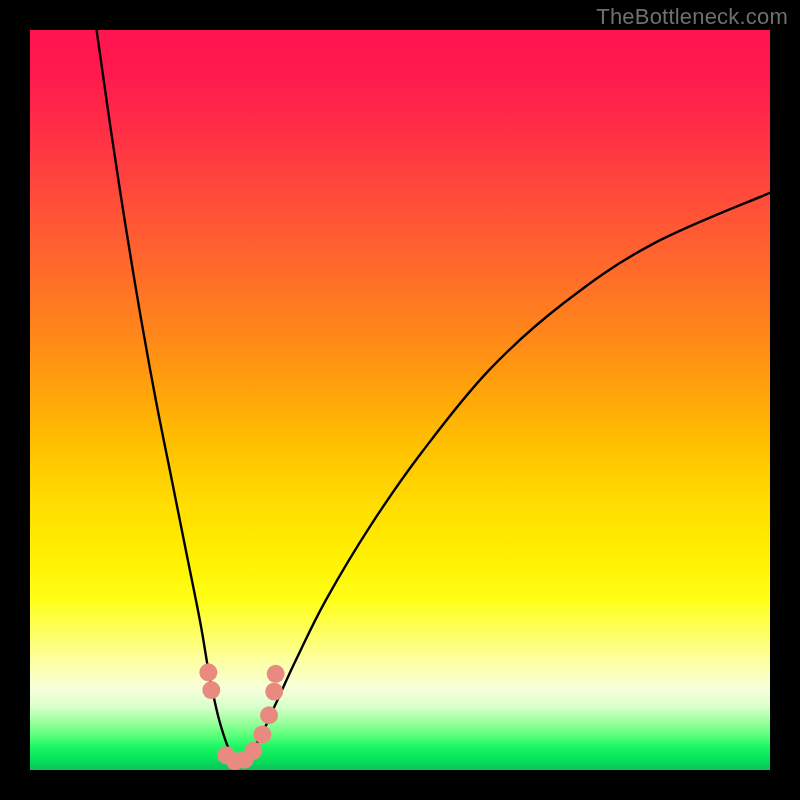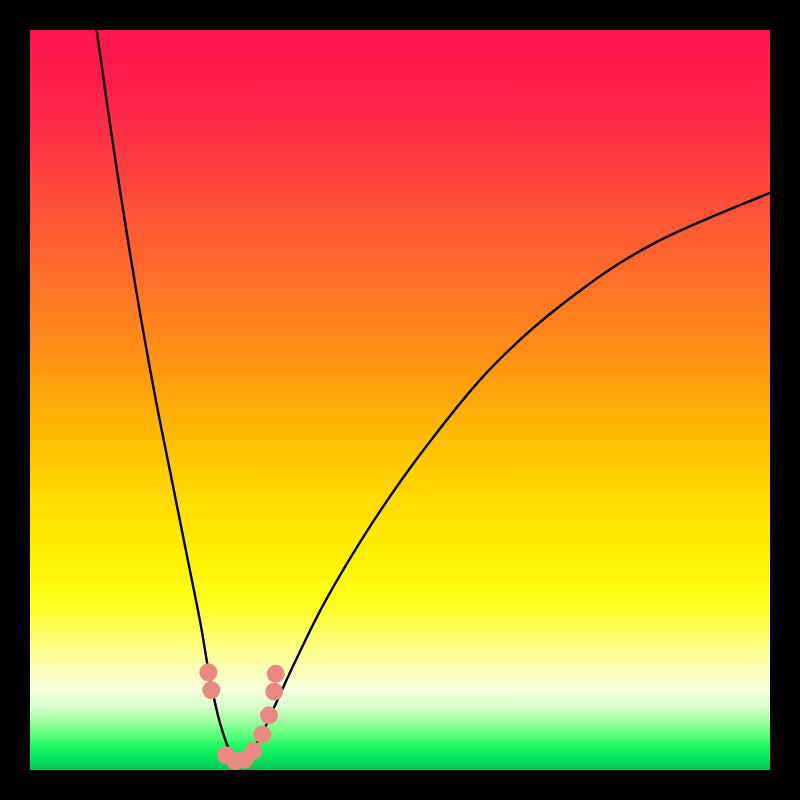--- a/index.html
+++ b/index.html
@@ -91,13 +91,14 @@
           <circle cx="204.98" cy="731.12" r="9" fill="#e88a80"></circle>
           <circle cx="214.60" cy="729.64" r="9" fill="#e88a80"></circle>
           <circle cx="223.48" cy="720.76" r="9" fill="#e88a80"></circle>
           <circle cx="232.36" cy="704.48" r="9" fill="#e88a80"></circle>
           <circle cx="239.02" cy="685.24" r="9" fill="#e88a80"></circle>
           <circle cx="244.20" cy="661.56" r="9" fill="#e88a80"></circle>
           <circle cx="245.68" cy="643.80" r="9" fill="#e88a80"></circle>
         </g>
     </svg>
   </div>
+  <div class="watermark">TheBottleneck.com</div>
 </div>
 
 </body></html>

